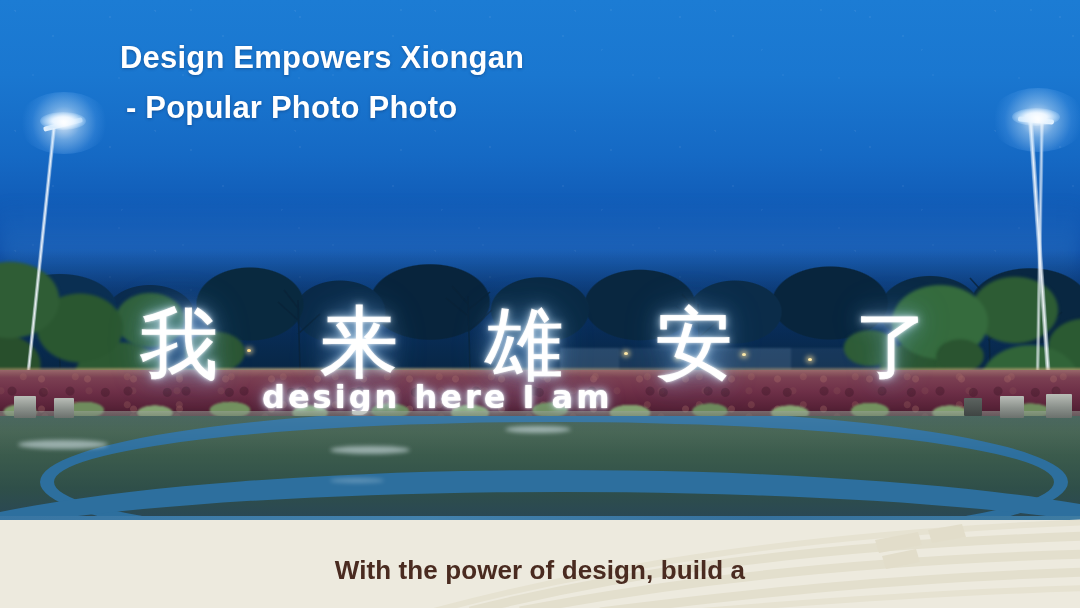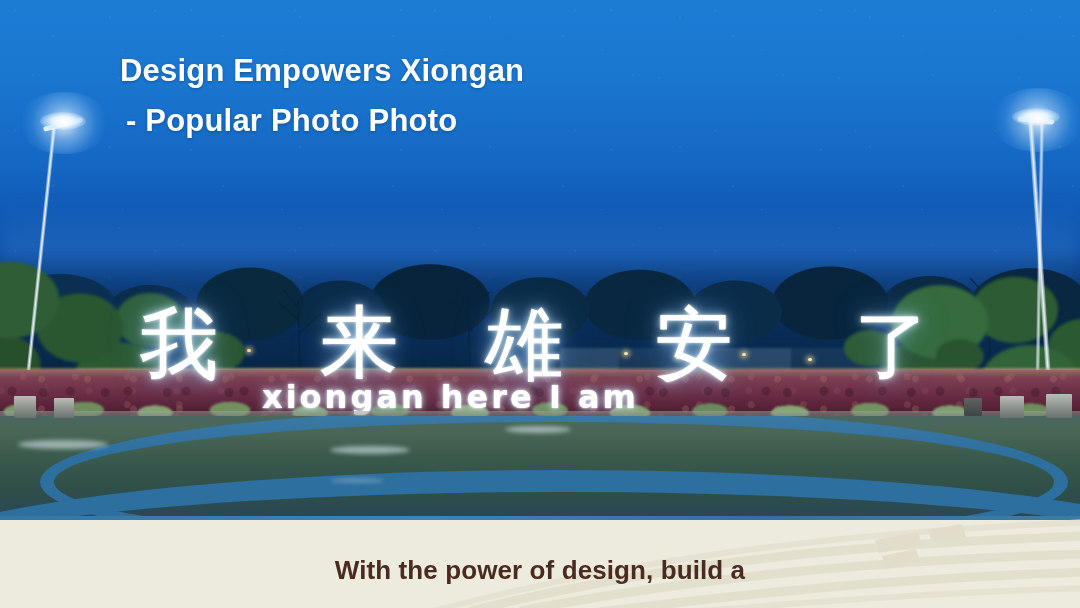--- a/index.html
+++ b/index.html
@@ -261,21 +261,21 @@
   .bollard {
     position: absolute;
     background: linear-gradient(to bottom, #b9bdb7, #8b918c 55%, #6b716d);
     border-radius: 1px;
   }
 
   
   .title-block {
     position: absolute;
     left: 120px;
-    top: 46px;
+    top: 33px;
     z-index: 40;
   }
   .title-line {
     color: #ffffff;
     font-family: "Liberation Sans", sans-serif;
     font-weight: bold;
     font-size: 31px;
     line-height: 50px;
     letter-spacing: .2px;
     text-shadow: 0 1px 3px rgba(10,45,95,.45);
@@ -373,21 +373,21 @@
       <div class="hedge-tex"></div>
     </div>
     <div class="shrub"></div>
 
     <div class="glyph" style="left:140px; top:305px; font-size:78px;">我</div>
     <div class="glyph" style="left:320px; top:303px; font-size:78px;">来</div>
     <div class="glyph" style="left:485px; top:305px; font-size:78px;">雄</div>
     <div class="glyph" style="left:655px; top:305px; font-size:78px;">安</div>
     <div class="glyph" style="left:855px; top:308px; font-size:74px;">了</div>
 
-    <div class="signtext" style="left:262px; top:378px; font-size:32px;">xiongan here I am</div>
+    <div class="signtext" style="left:262px; top:378px; font-size:32px;">design here I am</div>
 
     <div class="kerb"></div>
     <div class="plaza">
       <div class="ring" style="left:40px; top:-8px; width:1000px; height:120px; border-width:14px;"></div>
       <div class="ring" style="left:-120px; top:54px; width:1320px; height:150px; border-width:22px;"></div>
       <div class="plaza-sheen"></div>
       <div class="puddle" style="left:18px; top:24px; width:90px; height:9px;"></div>
       <div class="puddle" style="left:330px; top:30px; width:80px; height:8px;"></div>
       <div class="puddle" style="left:505px; top:10px; width:66px; height:7px;"></div>
       <div class="puddle" style="left:330px; top:62px; width:54px; height:5px; opacity:.5;"></div>

